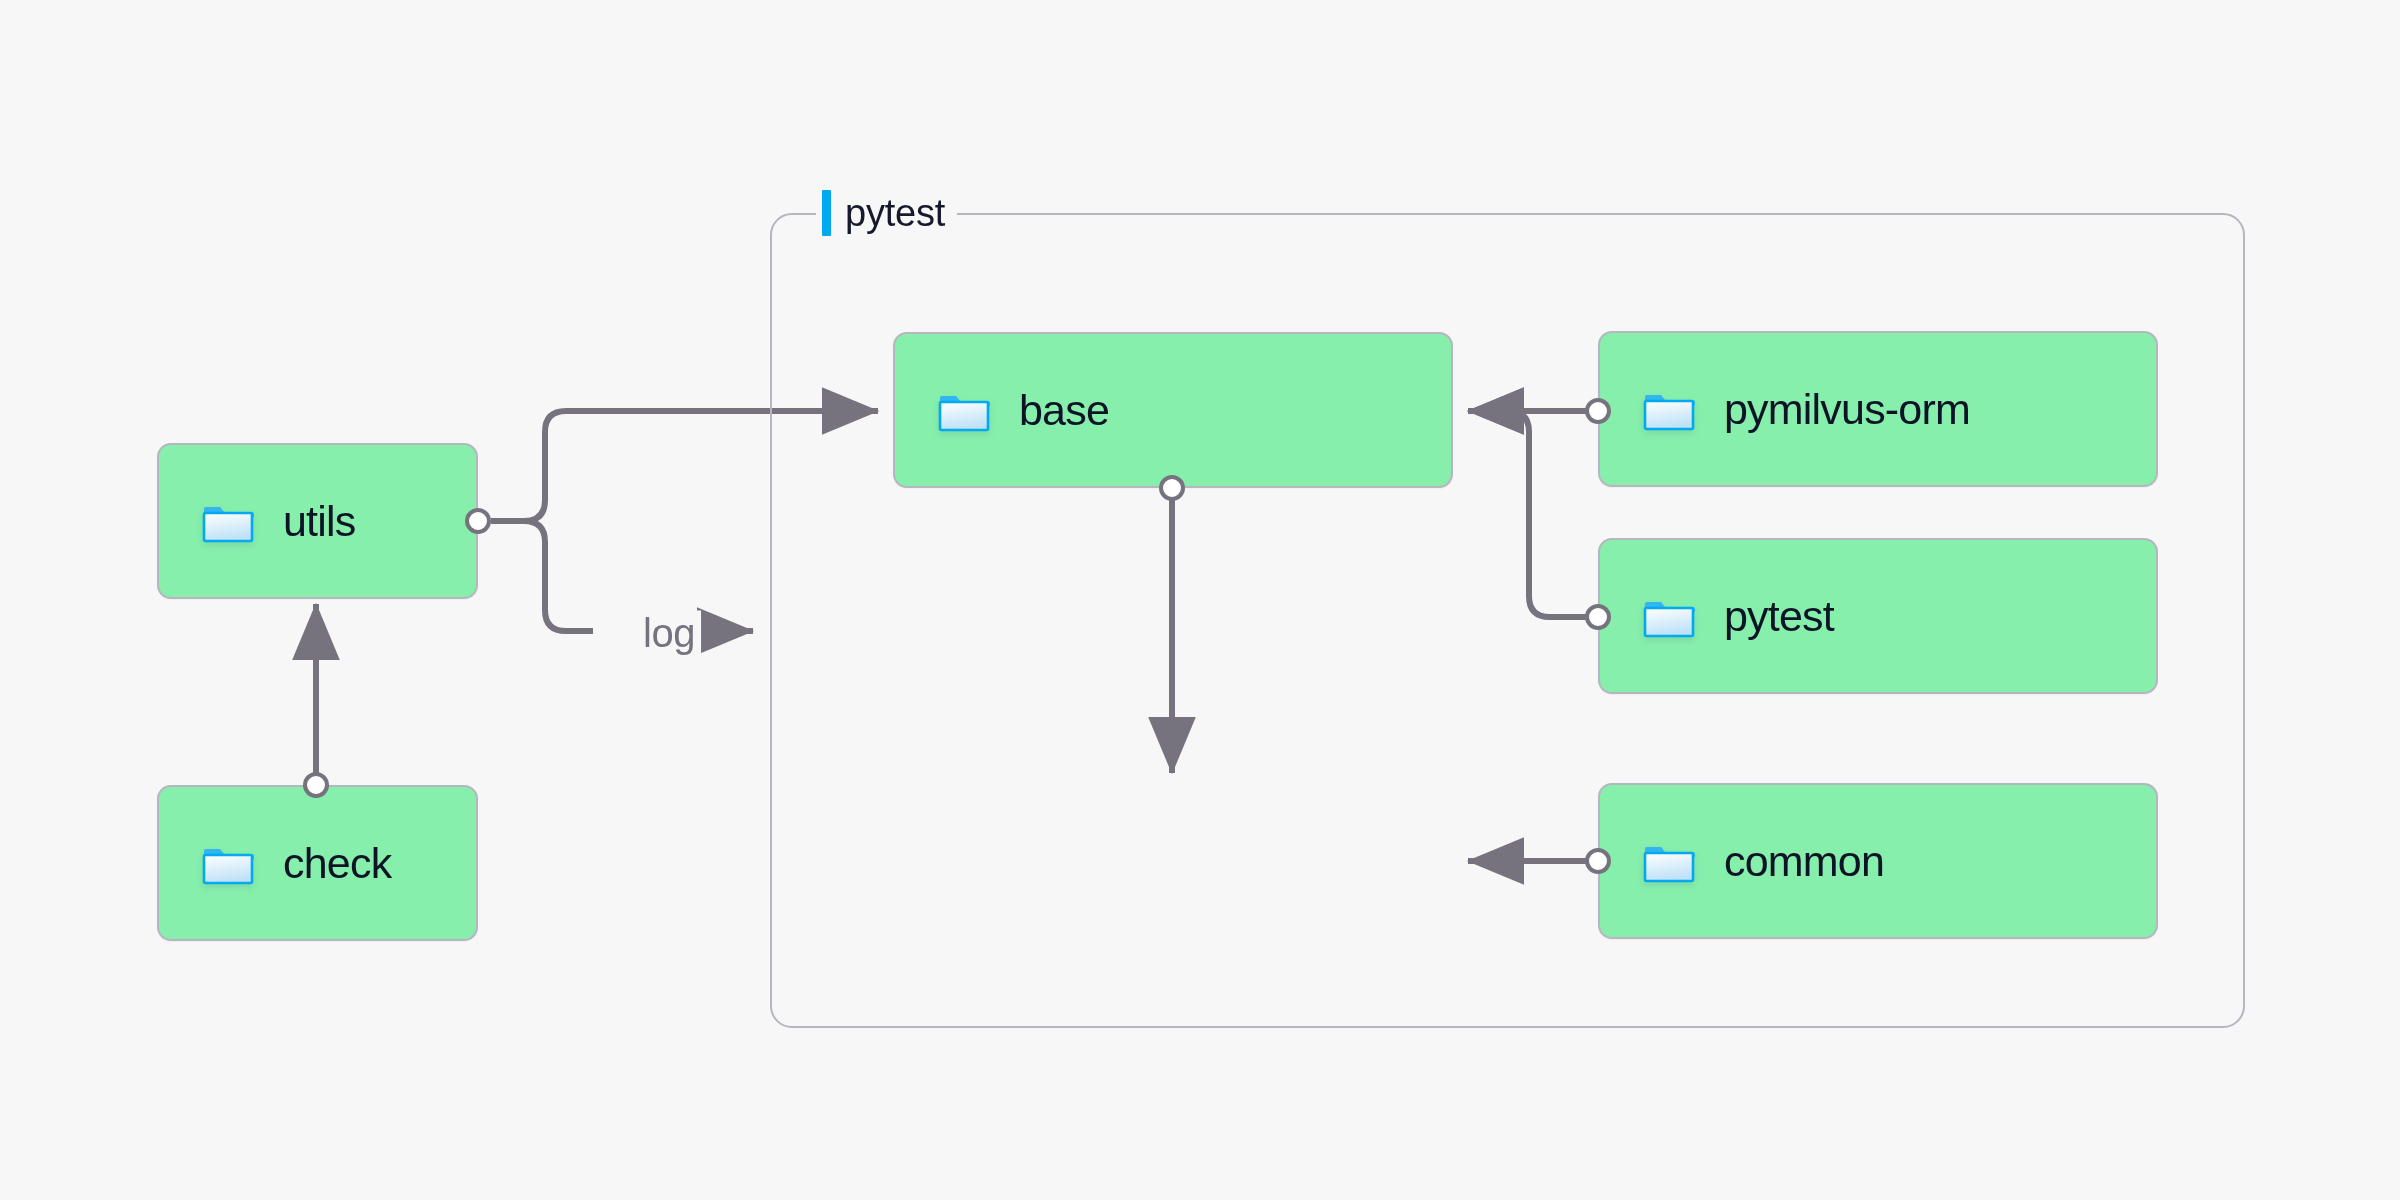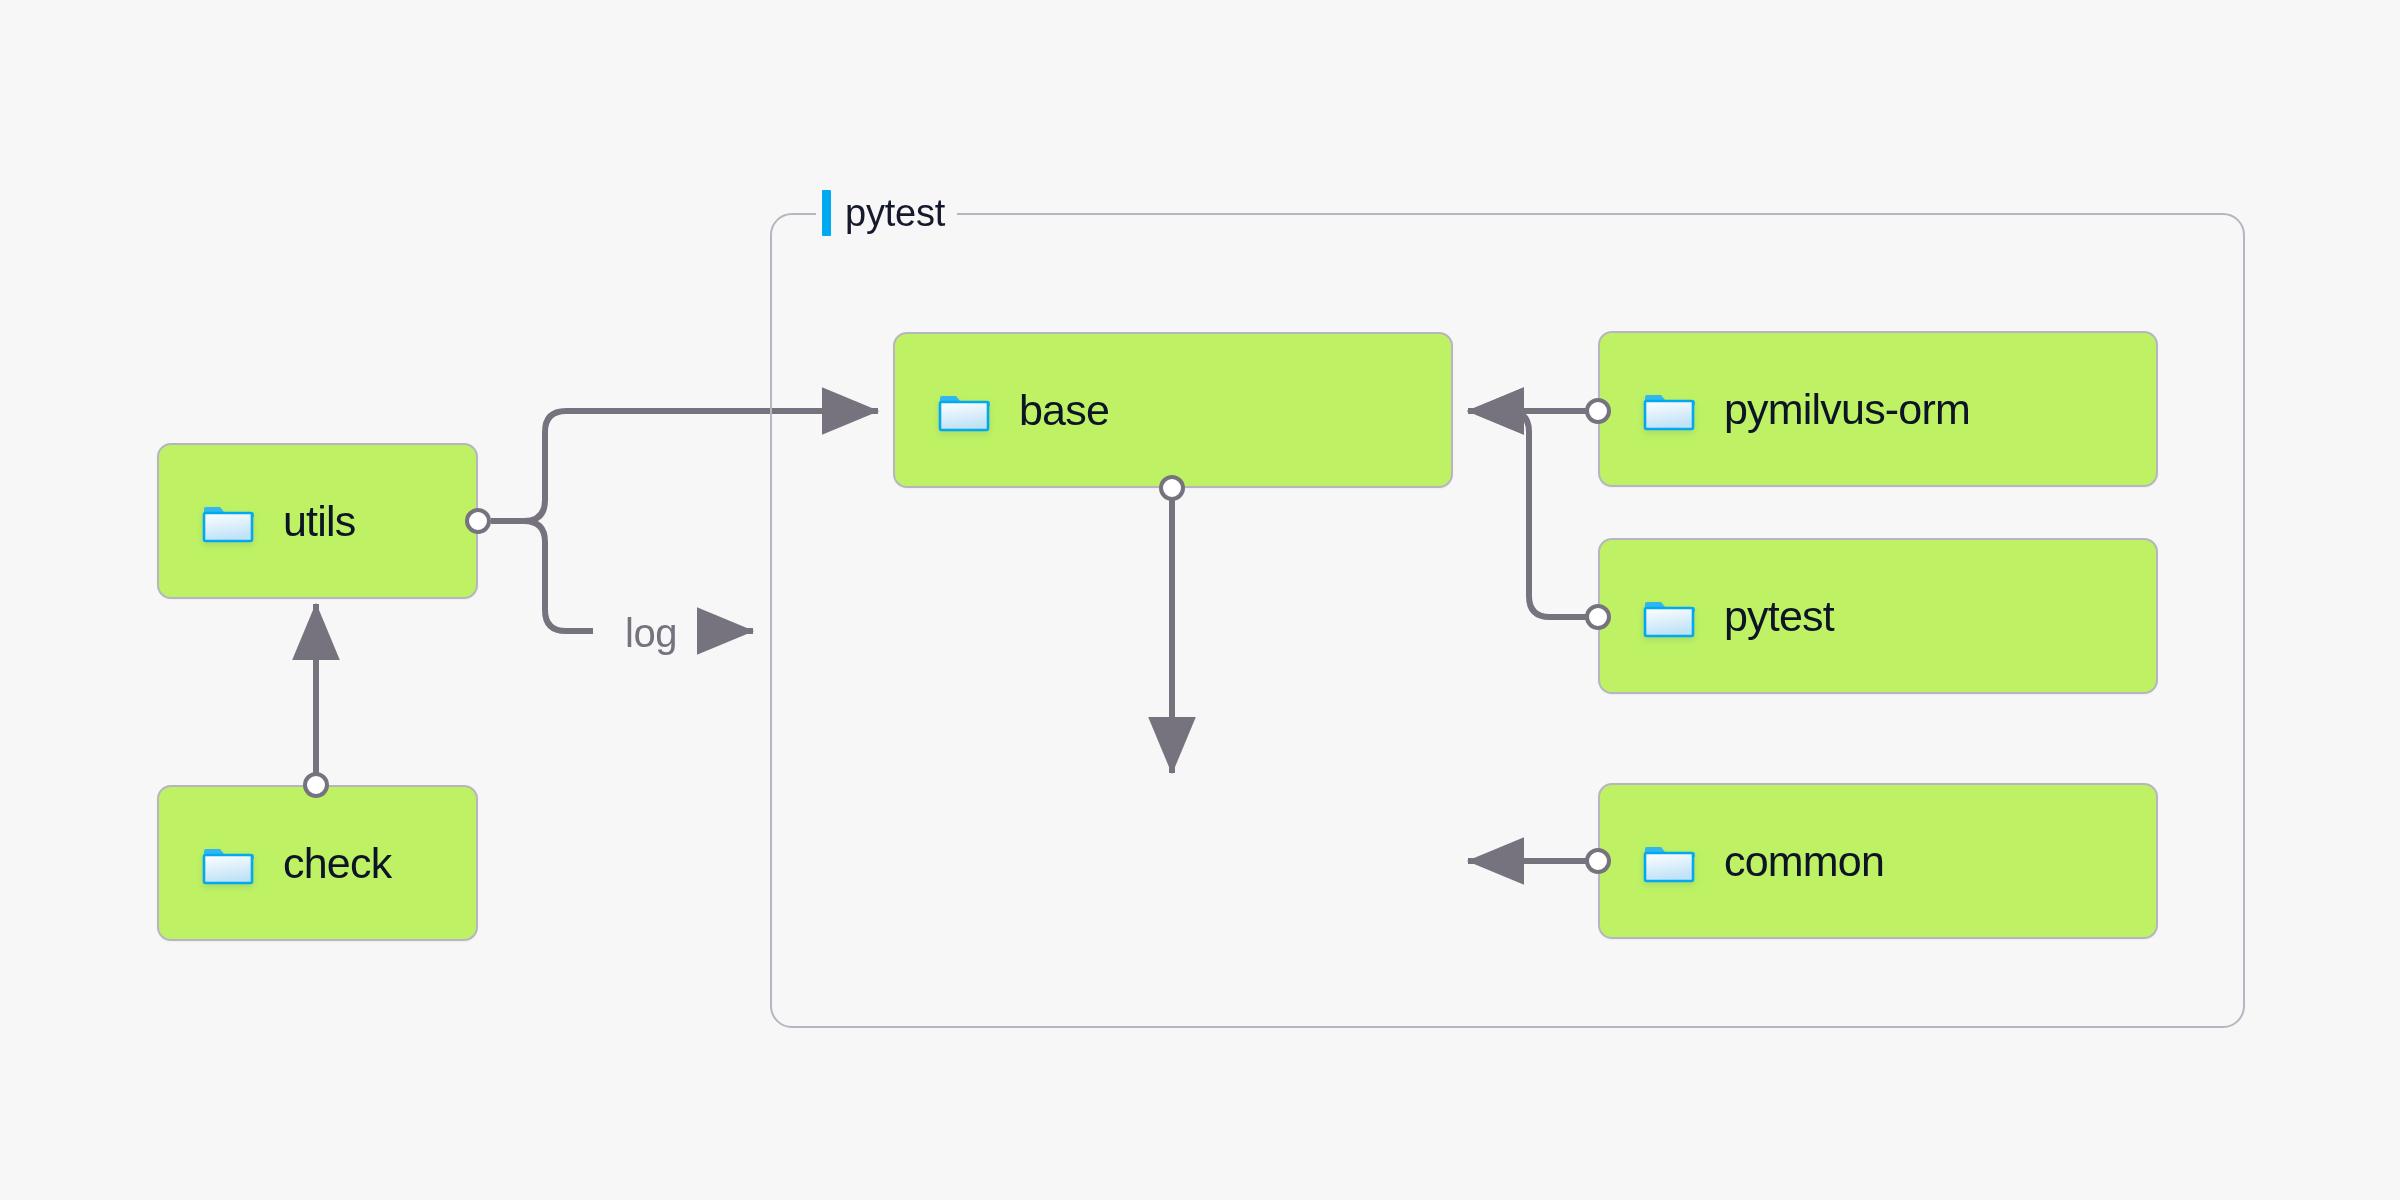--- a/index.html
+++ b/index.html
@@ -38,21 +38,21 @@
     font-size:38px;
     color:#15192b;
     letter-spacing:-0.2px;
     white-space:nowrap;
   }
 
   
   .node{
     position:absolute;
     box-sizing:border-box;
-    background:#bef264;
+    background:#86efac;
     border:2px solid #b7b5c0;
     border-radius:14px;
     display:flex;
     align-items:center;
     padding-left:42px;
     gap:28px;
     box-shadow:0 1px 2px rgba(20,20,40,0.04);
   }
   .node .label{
     font-size:43px;
@@ -121,21 +121,21 @@
 
     <path d="M1586,861 L1468,861" fill="none" stroke="#76737f" stroke-width="6" marker-end="url(#arrow)"></path>
   </svg>
 
   <div class="group-box" style="left:770px;top:213px;width:1475px;height:815px;"></div>
   <div class="group-label" style="left:816px;top:187px;">
     <span class="bar"></span>
     <span class="txt">pytest</span>
   </div>
 
-  <div class="edge-label" style="left:651px;top:633px;text-align:right;">log</div>
+  <div class="edge-label" style="left:669px;top:633px;text-align:right;">log</div>
 
   <div class="node" style="left:157px;top:443px;width:321px;height:156px;">
     <span class="folder">
       <svg viewBox="0 0 54 46" xmlns="http://www.w3.org/2000/svg">
         <defs>
           <linearGradient id="fg1" x1="0" y1="0" x2="0.25" y2="1">
             <stop offset="0%" stop-color="#ffffff"></stop>
             <stop offset="100%" stop-color="#bfe2f7"></stop>
           </linearGradient>
         </defs>

